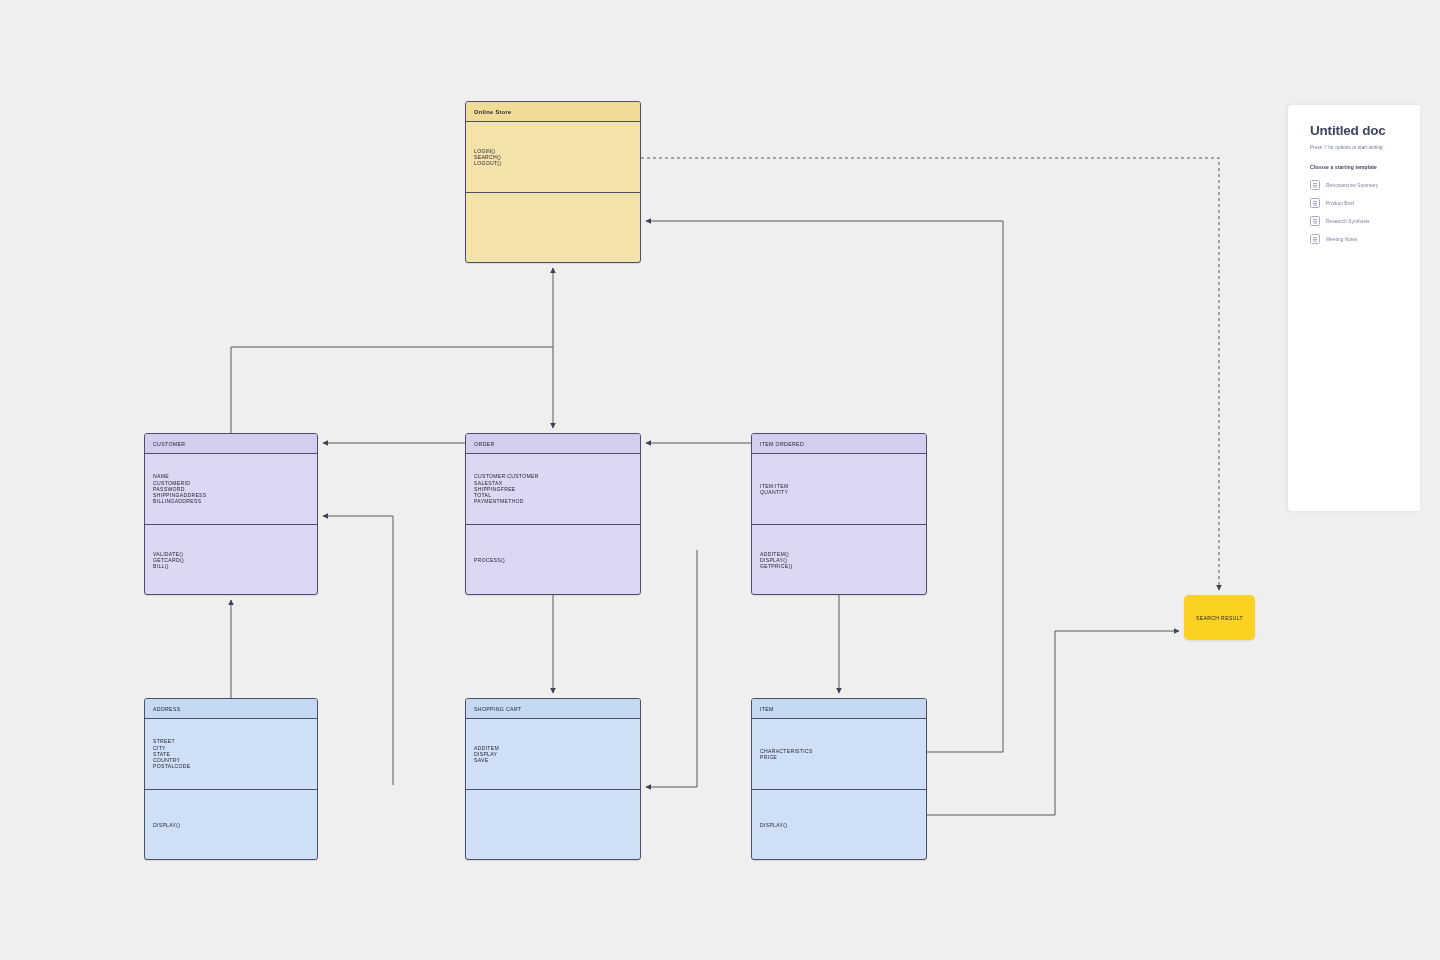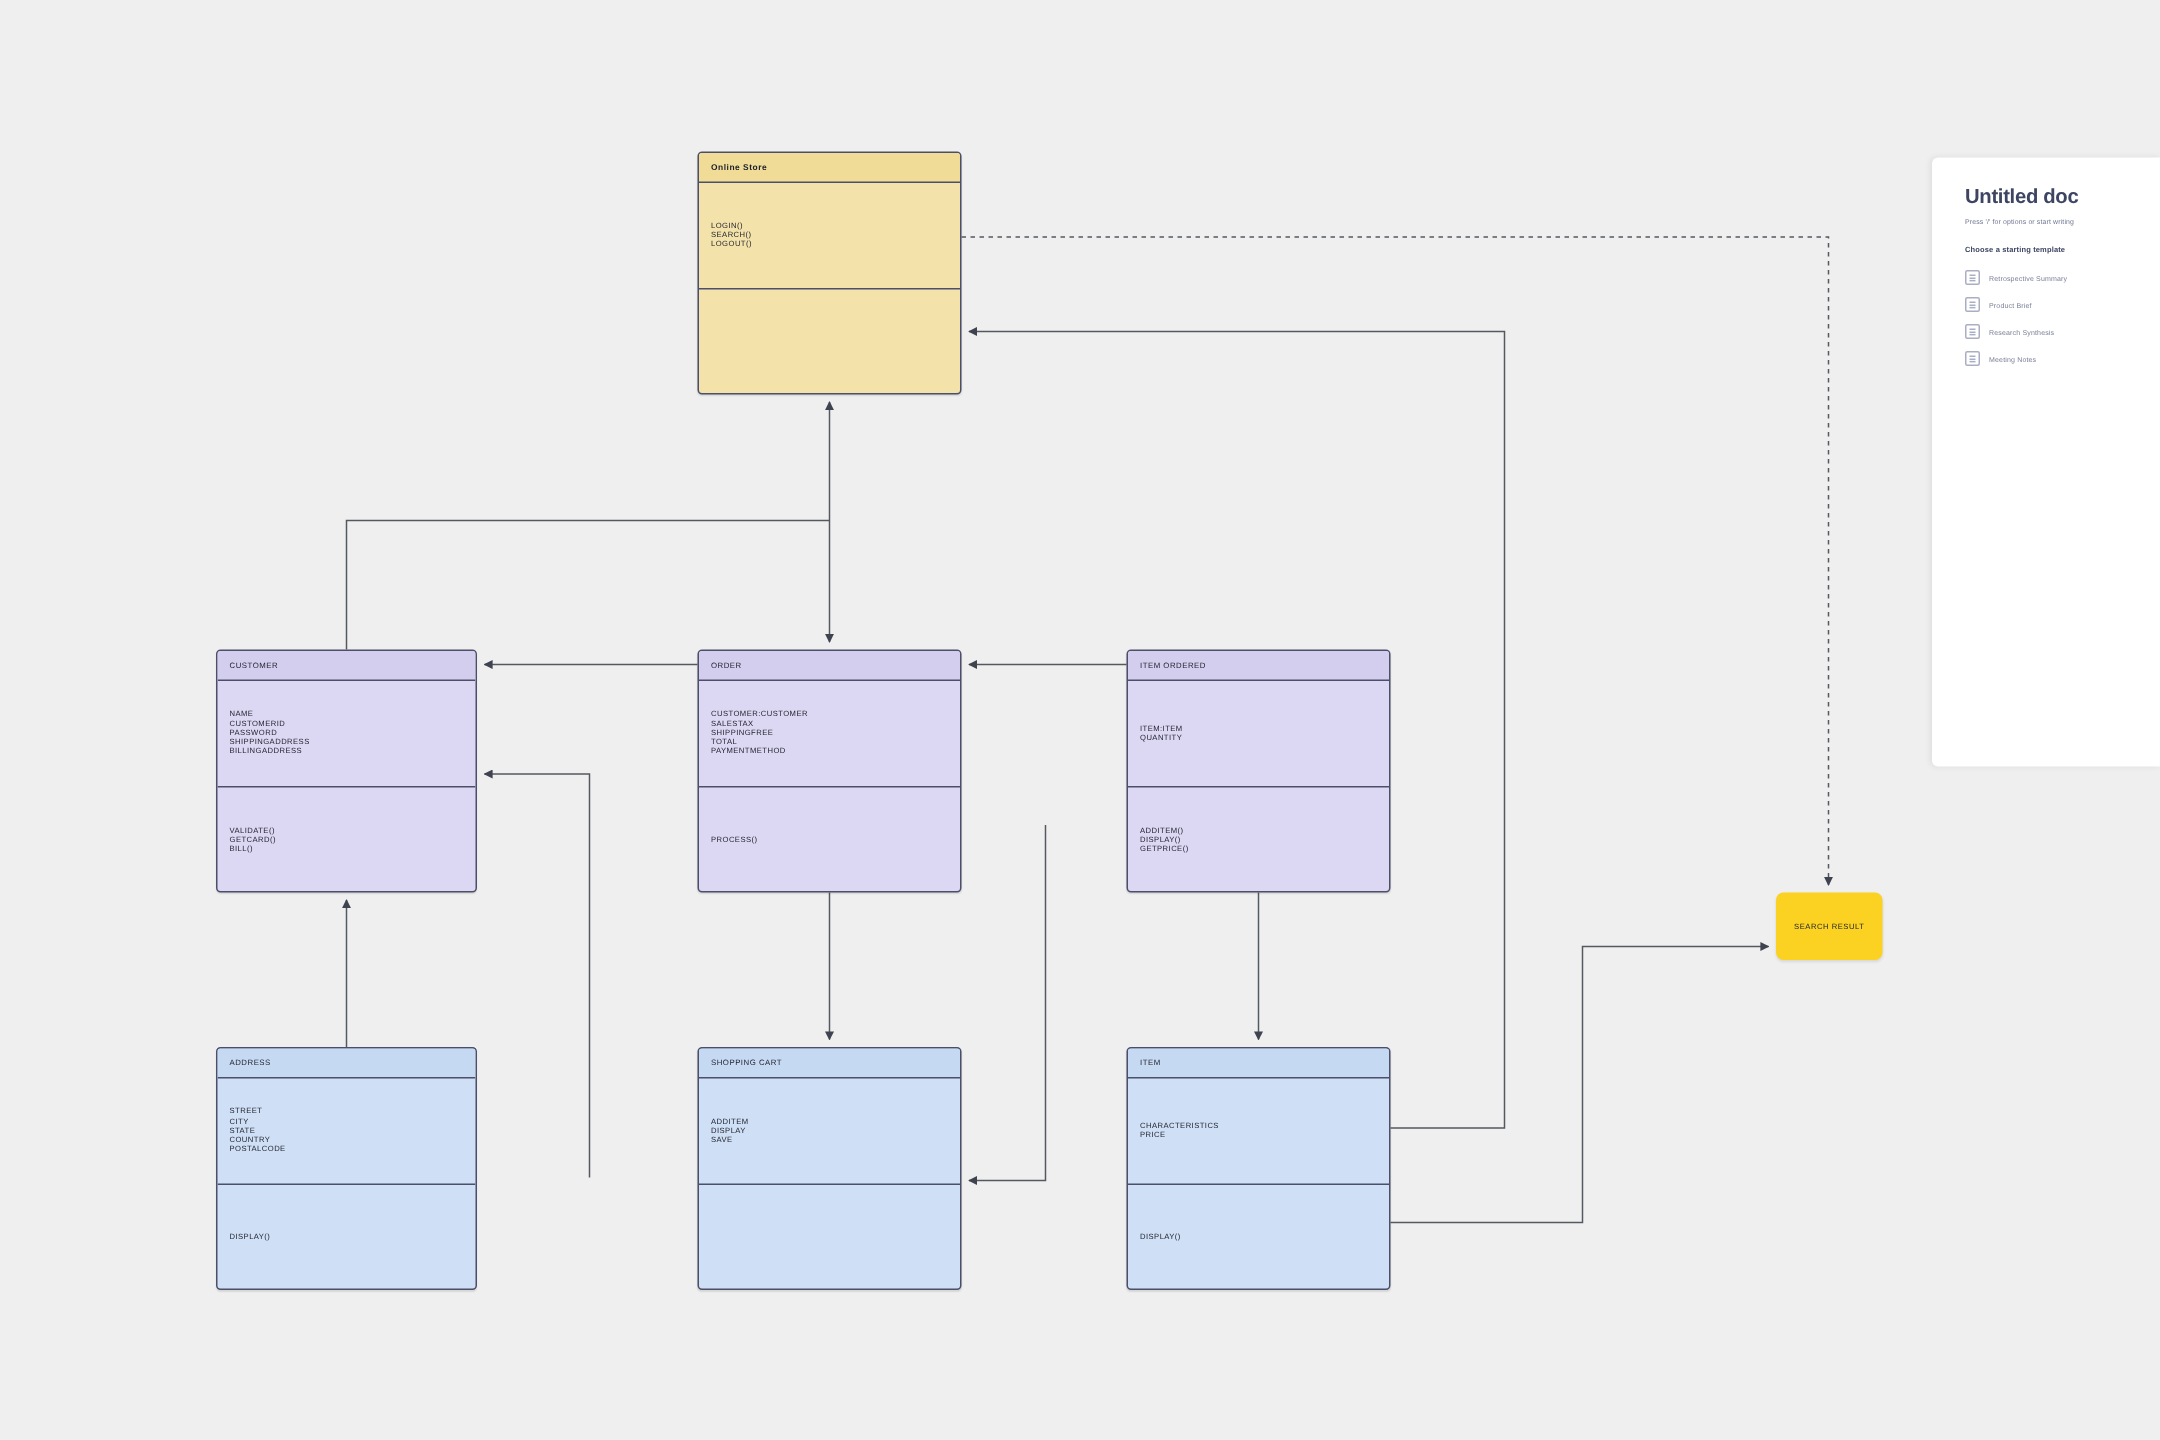--- a/index.html
+++ b/index.html
@@ -87,21 +87,21 @@
     letter-spacing: 0.35px;
     color: #1d1f2b;
     box-shadow: 0 1px 2px rgba(0,0,0,0.10);
   }
 
   
   #doc-panel {
     position: absolute;
     left: 1288px;
     top: 105px;
-    width: 152px;
+    width: 132px;
     height: 406px;
     background: #ffffff;
     border-radius: 4px 0 0 4px;
     box-shadow: -1px 0 4px rgba(0,0,0,0.07);
     padding: 18px 22px 0 22px;
     box-sizing: border-box;
   }
   #doc-title {
     font-size: 13.5px;
     font-weight: bold;

